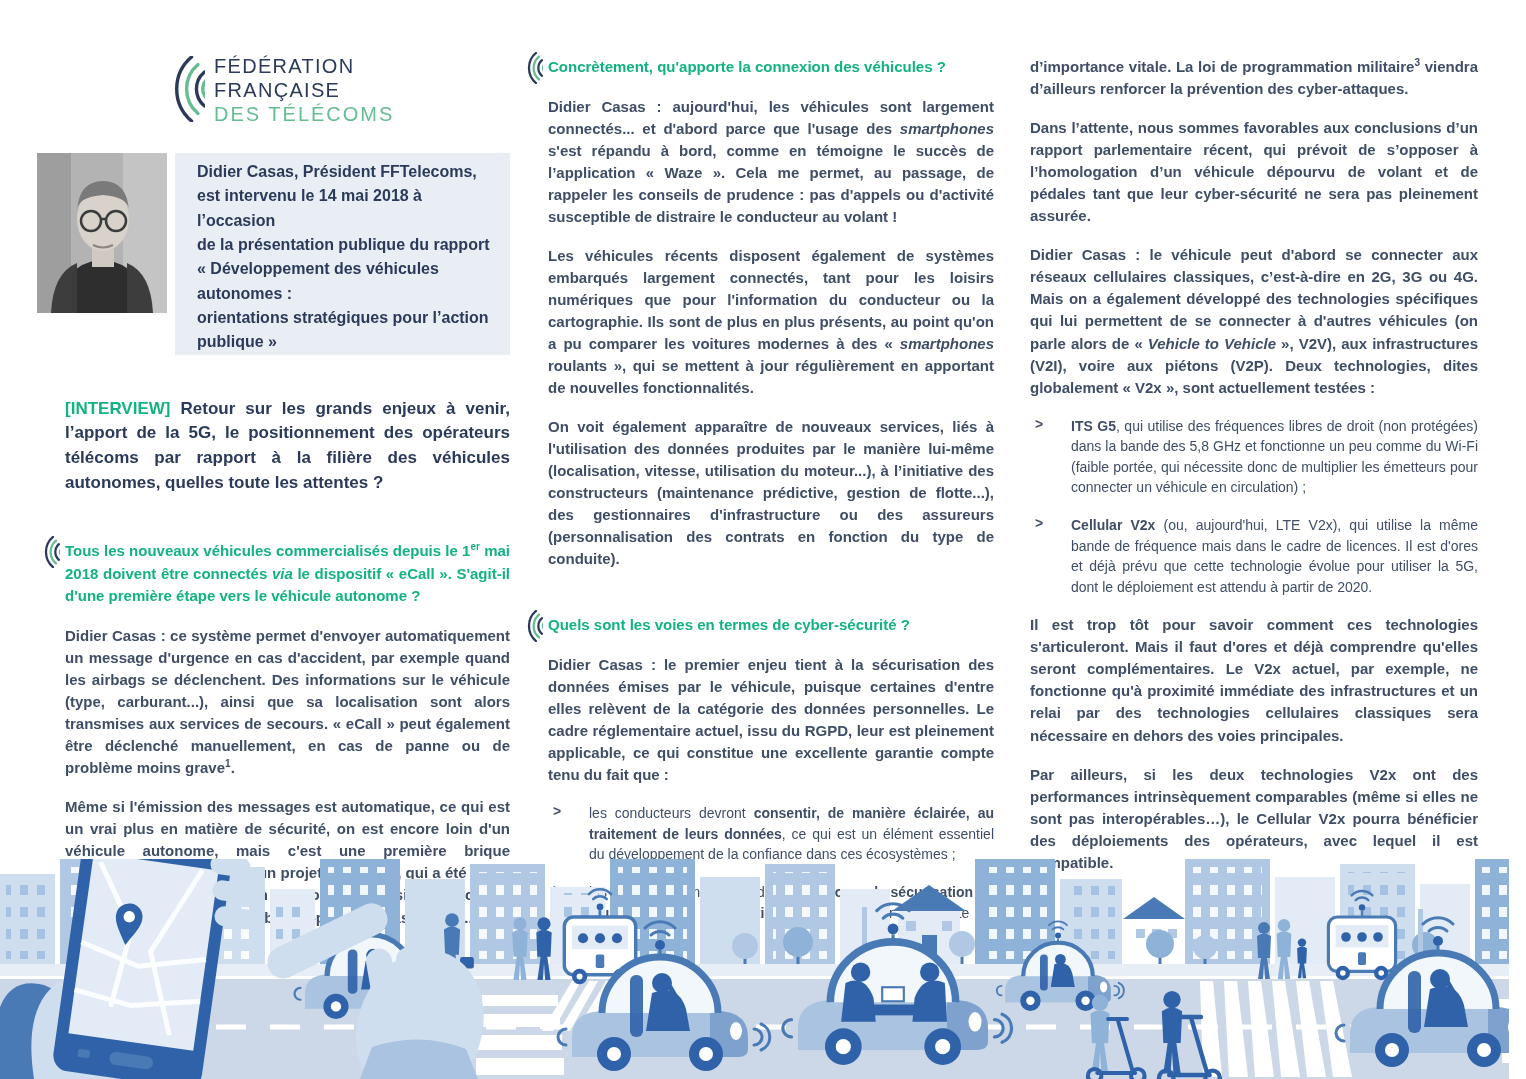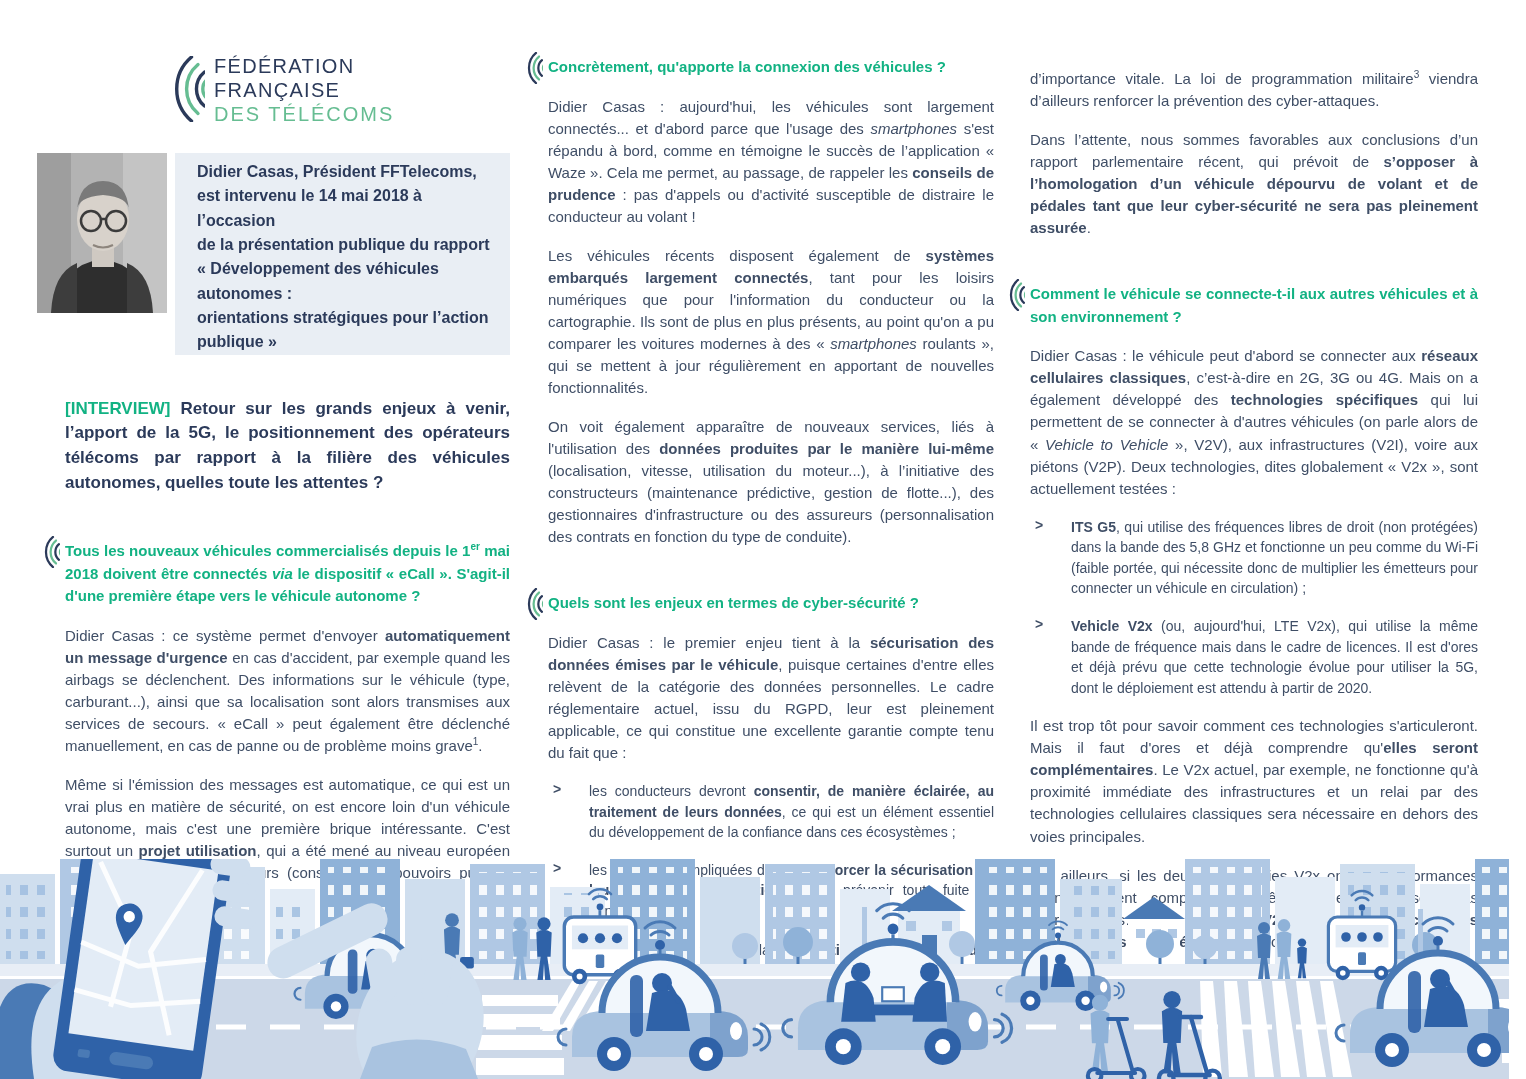--- a/index.html
+++ b/index.html
@@ -43,21 +43,21 @@
          line-height:1.47;text-align:justify;}
   .intro-tag{color:var(--accent-green);}
 
   
   .q{position:relative;margin:44px 0 17px;}
   .q.first{margin-top:0;}
   .q h3{margin:0;font-size:15px;line-height:1.5;font-weight:bold;color:var(--accent-green);text-align:justify;}
   .q-icon{position:absolute;left:-33px;top:-4px;width:28px;height:32px;}
 
   
-  p.body{margin:12px 0 17px;font-size:15px;line-height:1.47;color:var(--body-text);text-align:justify;}
+  p.body{margin:0 0 17px;font-size:15px;line-height:1.47;color:var(--body-text);text-align:justify;font-weight:bold;}
   p.body b, .btxt b{color:var(--body-text);}
   sup{font-size:10px;line-height:0;vertical-align:super;}
 
   .bullet{display:flex;margin:0 0 17px;}
   .bullet .marker{flex:0 0 36px;padding-left:5px;font-size:14px;font-weight:bold;color:var(--body-text);}
   .bullet .btxt{flex:1;font-size:14px;line-height:1.47;color:var(--body-text);text-align:justify;}
 
   
   .illustration{position:absolute;left:0;bottom:0;width:1526px;height:220px;display:block;}
   .fD{fill:var(--ill-dark);} .fM{fill:var(--ill-mid);} .fB{fill:var(--ill-body);}
@@ -203,52 +203,46 @@
       <h3>Concrètement, qu'apporte la connexion des véhicules ?</h3>
     </div>
     <p class="body">Didier Casas : aujourd'hui, les véhicules sont largement connectés... et d'abord parce que l'usage des <i>smartphones</i> s'est répandu à bord, comme en témoigne le succès de l’application « Waze ». Cela me permet, au passage, de rappeler les <b>conseils de prudence</b> : pas d'appels ou d'activité susceptible de distraire le conducteur au volant !</p>
     <p class="body">Les véhicules récents disposent également de <b>systèmes embarqués largement connectés</b>, tant pour les loisirs numériques que pour l'information du conducteur ou la cartographie. Ils sont de plus en plus présents, au point qu'on a pu comparer les voitures modernes à des « <i>smartphones</i> roulants », qui se mettent à jour régulièrement en apportant de nouvelles fonctionnalités.</p>
     <p class="body">On voit également apparaître de nouveaux services, liés à l'utilisation des <b>données produites par le manière lui-même</b> (localisation, vitesse, utilisation du moteur...), à l’initiative des constructeurs (maintenance prédictive, gestion de flotte...), des gestionnaires d'infrastructure ou des assureurs (personnalisation des contrats en fonction du type de conduite).</p>
 
     <div class="q">
       <span class="q-icon"><svg width="28" height="32" viewBox="0 0 30 34">
             <use href="#qarcs"></use>
           </svg></span>
-      <h3>Quels sont les enjeux en termes de cyber-sécurité ?</h3>
+      <h3>Quels sont les voies en termes de cyber-sécurité ?</h3>
     </div>
     <p class="body">Didier Casas : le premier enjeu tient à la <b>sécurisation des données émises par le véhicule</b>, puisque certaines d'entre elles relèvent de la catégorie des données personnelles. Le cadre réglementaire actuel, issu du RGPD, leur est pleinement applicable, ce qui constitue une excellente garantie compte tenu du fait que :</p>
     <div class="bullet">
       <span class="marker">&gt;</span>
       <span class="btxt">les conducteurs devront <b>consentir, de manière éclairée, au traitement de leurs données</b>, ce qui est un élément essentiel du développement de la confiance dans ces écosystèmes ;</span>
     </div>
     <div class="bullet">
       <span class="marker">&gt;</span>
       <span class="btxt">les entreprises impliquées devront <b>renforcer la sécurisation de leurs systèmes informatiques</b> pour prévenir toute fuite de données.</span>
     </div>
     <p class="body">Le deuxième enjeu tient à la <b>prévention du piratage des véhicules<sup>2</sup></b>, avec les conséquences dramatiques qu’on peut facilement imaginer. Le cadre reste à construire même si les opérateurs télécoms sont déjà tenus à de nombreuses obligations de sécurité, compte tenu de leur statut d’opérateur</p>
   </div>
 
   <div class="col col3">
     <p class="body">d’importance vitale. La loi de programmation militaire<sup>3</sup> viendra d’ailleurs renforcer la prévention des cyber-attaques.</p>
     <p class="body">Dans l’attente, nous sommes favorables aux conclusions d’un rapport parlementaire récent, qui prévoit de <b>s’opposer à l’homologation d’un véhicule dépourvu de volant et de pédales tant que leur cyber-sécurité ne sera pas pleinement assurée</b>.</p>
 
-    <div class="q">
-      <span class="q-icon"><svg width="28" height="32" viewBox="0 0 30 34">
-            <use href="#qarcs"></use>
-          </svg></span>
-      <h3>Comment le véhicule se connecte-t-il aux autres véhicules et à son environnement ?</h3>
-    </div>
     <p class="body">Didier Casas : le véhicule peut d'abord se connecter aux <b>réseaux cellulaires classiques</b>, c’est-à-dire en 2G, 3G ou 4G. Mais on a également développé des <b>technologies spécifiques</b> qui lui permettent de se connecter à d'autres véhicules (on parle alors de « <i>Vehicle to Vehicle</i> », V2V), aux infrastructures (V2I), voire aux piétons (V2P). Deux technologies, dites globalement « V2x », sont actuellement testées :</p>
     <div class="bullet">
       <span class="marker">&gt;</span>
       <span class="btxt"><b>ITS G5</b>, qui utilise des fréquences libres de droit (non protégées) dans la bande des 5,8 GHz et fonctionne un peu comme du Wi-Fi (faible portée, qui nécessite donc de multiplier les émetteurs pour connecter un véhicule en circulation) ;</span>
     </div>
     <div class="bullet">
       <span class="marker">&gt;</span>
-      <span class="btxt"><b>Vehicle V2x</b> (ou, aujourd'hui, LTE V2x), qui utilise la même bande de fréquence mais dans le cadre de licences. Il est d'ores et déjà prévu que cette technologie évolue pour utiliser la 5G, dont le déploiement est attendu à partir de 2020.</span>
+      <span class="btxt"><b>Cellular V2x</b> (ou, aujourd'hui, LTE V2x), qui utilise la même bande de fréquence mais dans le cadre de licences. Il est d'ores et déjà prévu que cette technologie évolue pour utiliser la 5G, dont le déploiement est attendu à partir de 2020.</span>
     </div>
     <p class="body">Il est trop tôt pour savoir comment ces technologies s'articuleront. Mais il faut d'ores et déjà comprendre qu'<b>elles seront complémentaires</b>. Le V2x actuel, par exemple, ne fonctionne qu'à proximité immédiate des infrastructures et un relai par des technologies cellulaires classiques sera nécessaire en dehors des voies principales.</p>
     <p class="body">Par ailleurs, si les deux technologies V2x ont des performances intrinsèquement comparables (même si elles ne sont pas interopérables…), <b>le Cellular V2x pourra bénéficier des déploiements des opérateurs</b>, avec lequel il est compatible.</p>
   </div>
 
   <svg class="illustration" viewBox="0 0 1526 220" preserveAspectRatio="none">
 
     <g>
       <rect x="0" y="15" width="55" height="92" class="fL"></rect>
         <rect x="6" y="22" width="43" height="78" fill="url(#winB)"></rect>

